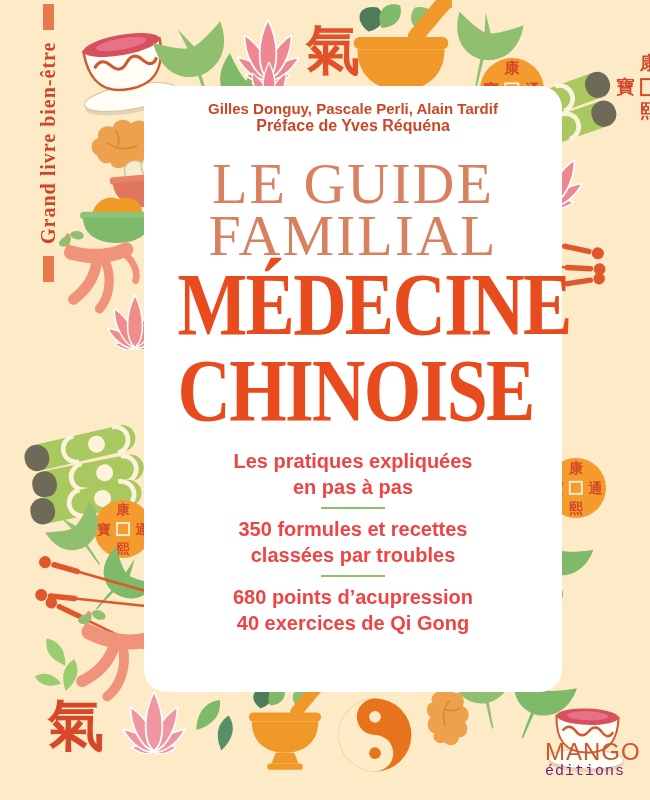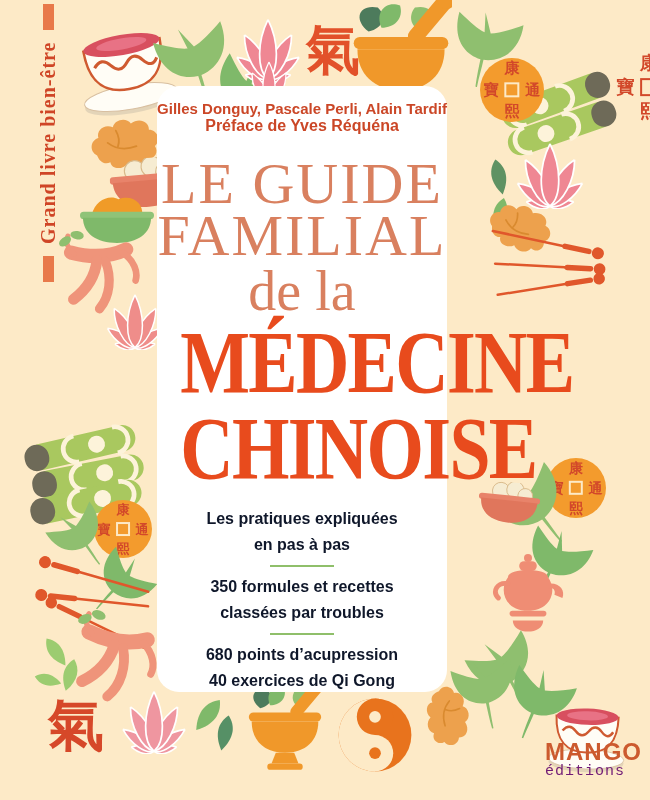--- a/index.html
+++ b/index.html
@@ -10,40 +10,40 @@
   .deco { position:absolute; z-index:1; }
   
   .banner { position:absolute; left:34px; top:4px; width:28px; height:278px;
     display:flex; flex-direction:column; align-items:center; z-index:3; }
   .banner-bar { width:11px; height:26px; background:#e8794a; }
   .banner-text { flex:1; display:flex; align-items:center; justify-content:center;
     writing-mode:vertical-rl; transform:rotate(180deg);
     font-family:"Liberation Serif", serif; font-weight:bold; font-size:20px;
     color:#cf4526; letter-spacing:1px; margin:4px 0; white-space:nowrap; }
   
-  .panel { position:absolute; left:157px; top:86px; width:290px; height:606px;
+  .panel { position:absolute; left:144px; top:86px; width:418px; height:606px;
     background:#ffffff; border-radius:22px; z-index:2;
     display:flex; flex-direction:column; align-items:center; text-align:center;
     padding-top:14px; box-sizing:border-box; }
   .authors { font-size:15px; font-weight:bold; color:#cb4727; line-height:18px; }
   .preface { font-size:16px; font-weight:bold; color:#cb4727; line-height:16px; }
   .title-group { margin-top:24px; width:100%; }
   .title-sub { font-family:"Liberation Serif", serif; font-weight:normal;
     font-size:58px; line-height:52px; color:#d9805f; letter-spacing:2px; white-space:nowrap; }
   .title-dela { font-family:"Liberation Serif", serif; font-weight:normal;
     font-size:56px; line-height:58px; color:#d9805f; }
   .title-main { font-family:"Liberation Serif", serif; font-weight:bold;
     font-size:88px; line-height:86px; color:#e84b1d; white-space:nowrap;
     transform:scaleX(0.84); letter-spacing:-2px; }
   .bullets { margin-top:14px; }
-  .bullet { font-size:16px; font-weight:bold; color:#0f172a; line-height:26px;text-align:center; }
+  .bullet { font-size:20px; font-weight:bold; color:#ef4444; line-height:26px;text-align:center; }
   .divider { width:64px; border-top:2px solid #8fbf6a; margin:7px auto; }
   
   .publisher { position:absolute; left:545px; top:740px; z-index:3; text-align:left; }
-  .pub-name { font-size:24px; font-weight:bold; color:#cc5a2e; letter-spacing:1px; line-height:24px; }
+  .pub-name { font-size:24px; font-weight:normal; color:#cc5a2e; letter-spacing:1px; line-height:24px; }
   .pub-sub { font-family:Liberation Mono, monospace; font-size:15px; color:#701a75;
     letter-spacing:1px; line-height:16px; }
   
   .coin { position:absolute; border-radius:50%; background:#f39b2d; z-index:1; }
   .coin .hole { position:absolute; left:50%; top:50%; width:24%; height:24%;
     transform:translate(-50%,-50%); border:2px solid #fdeac7; box-sizing:border-box; }
   .coin .c { position:absolute; color:#d2482a; font-weight:bold;
     font-family:"DejaVu Sans", sans-serif; line-height:1; }
   .c-top { top:5%; left:50%; transform:translateX(-50%); }
   .c-bottom { bottom:5%; left:50%; transform:translateX(-50%); }
@@ -348,21 +348,20 @@
     <div class="banner-text">Grand livre bien-être</div>
     <div class="banner-bar"></div>
   </div>
 
   <div class="panel">
     <div class="authors">Gilles Donguy, Pascale Perli, Alain Tardif</div>
     <div class="preface">Préface de Yves Réquéna</div>
     <div class="title-group">
       <div class="title-sub">LE GUIDE</div>
       <div class="title-sub">FAMILIAL</div>
-      <div class="title-dela">de la</div>
       <div class="title-main">MÉDECINE</div>
       <div class="title-main">CHINOISE</div>
     </div>
     <div class="bullets">
       <div class="bullet">
         <div>Les pratiques expliquées</div>
         <div>en pas à pas</div>
       </div>
       <div class="divider"></div>
       <div class="bullet">

